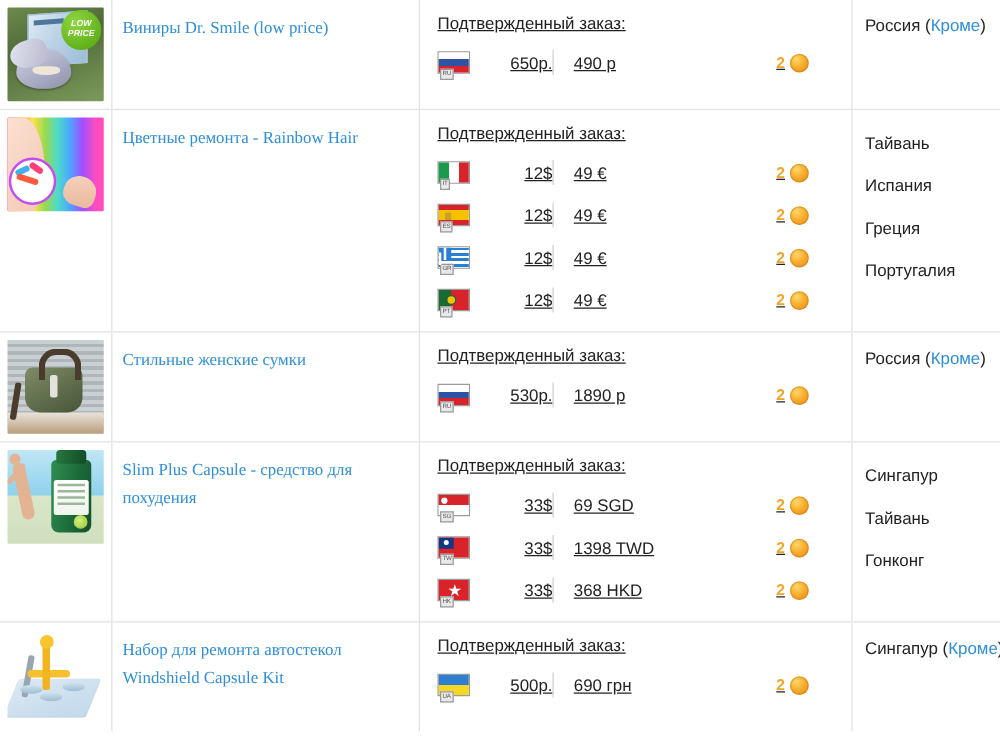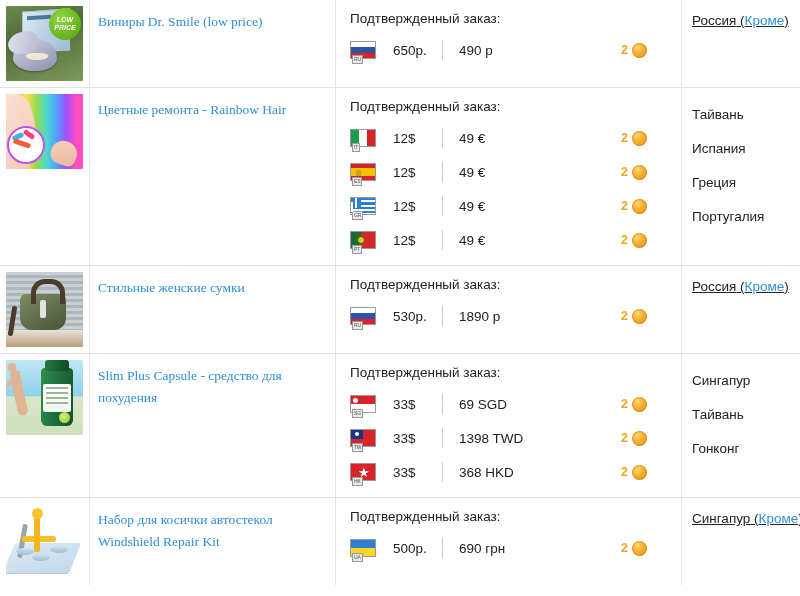--- a/index.html
+++ b/index.html
@@ -186,21 +186,21 @@
     font-size:13.5px;
     line-height:22px;
     padding:11px 14px 10px 8px;
     text-decoration:none;
     cursor:pointer;
     font-family:Liberation Serif, serif;
   }
 
   
   .c-order{ width:345px; }
-  .order-pad{ padding:10px 10px 8px 14px; }
+  .order-pad{ padding:10px 10px 8px 14px;text-decoration:underline; }
   .order-head{
     font-size:13.5px;
     color:#222;
     margin-bottom:6px;
     line-height:17px;
   }
   .price-row{
     display:flex;align-items:center;height:34px;
   }
   .flag{
@@ -236,21 +236,21 @@
   .f-tw .fg{background:#d8232a;}
   .f-tw .fg:after{content:"";position:absolute;left:0;top:0;width:12px;height:9px;background:#14387f;}
   .f-tw .fg:before{content:"";position:absolute;left:4px;top:2px;width:4px;height:4px;background:#fff;border-radius:50%;z-index:2;}
   .f-hk .fg{background:#d8232a;}
   .f-hk .fg:after{content:"★";position:absolute;left:7px;top:0px;color:#fff;font-size:13px;line-height:17px;}
   .f-ua .fg{background:linear-gradient(180deg,#2f7ed1 0 50%,#f6d723 50% 100%);}
 
   .p-dollar{
     width:66px;flex:0 0 66px;
     padding-left:17px;box-sizing:border-box;
-    font-size:13.5px;color:#222;
+    font-size:13.5px;color:#222;text-align:right;
   }
   .p-sep{
     width:1px;height:20px;background:#cfcfcf;flex:0 0 1px;
   }
   .p-local{
     flex:1 1 auto;
     padding-left:16px;
     font-size:13.5px;color:#222;
   }
   .qty{
@@ -266,21 +266,21 @@
 
   
   .c-geo{ width:120px; }
   .geo-pad{ padding:10px 6px 8px 10px; }
   .geo-item{
     font-size:13.5px;
     line-height:34px;
     color:#222;
     white-space:nowrap;
   }
-  .geo-item.single{ line-height:17px; padding-top:2px;text-decoration:underline; }
+  .geo-item.single{ line-height:17px; padding-top:2px; }
   .geo-link{ color:#2f8fd8;text-decoration:none;cursor:pointer; }
 </style>
 </head>
 <body>
 
 <table class="table">
   <tbody id="tbody">
       <tr class="row">
         <td class="c-thumb">
           <div class="thumb-wrap">
@@ -525,21 +525,21 @@
               <span class="arm"></span>
               <span class="stand"></span>
               <span class="knob"></span>
               <span class="sucker s1"></span>
               <span class="sucker s2"></span>
               <span class="sucker s3"></span>
             </div>
           </div>
         </td>
         <td class="c-title">
-          <a class="title-link" href="#">Набор для косички автостекол Windshield Repair Kit</a>
+          <a class="title-link" href="#">Набор для ремонта автостекол Windshield Capsule Kit</a>
         </td>
         <td class="c-order">
           <div class="order-pad">
             <div class="order-head">Подтвержденный заказ:</div>
             <div class="price-row">
               <span class="flag f-ua">
                 <span class="fg"></span>
                 <span class="code">UA</span>
               </span>
               <span class="p-dollar">500р.</span>

